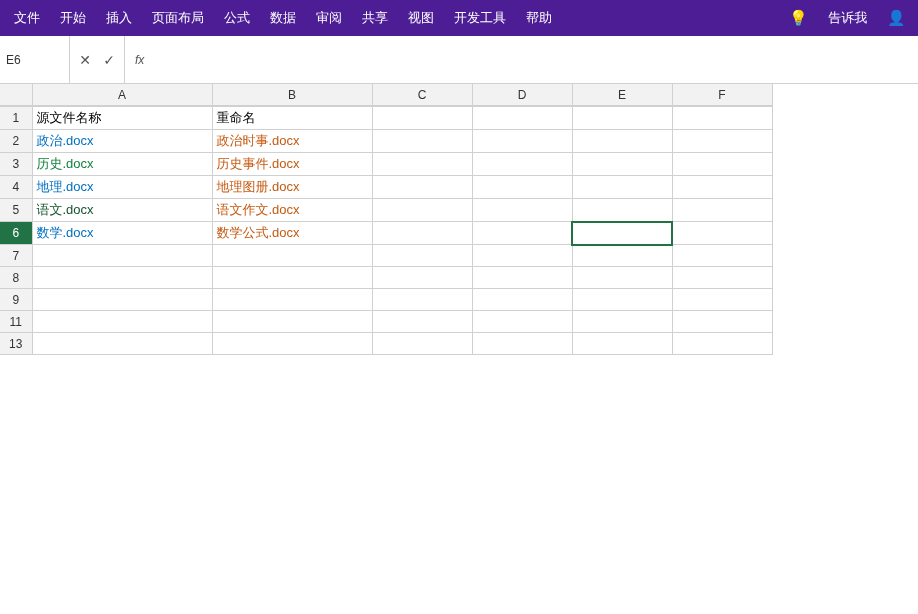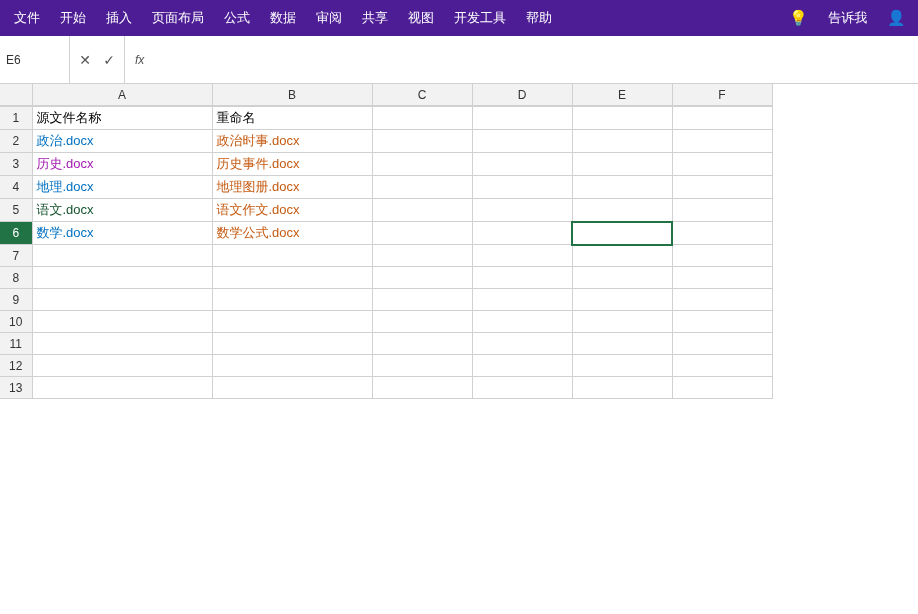--- a/index.html
+++ b/index.html
@@ -215,21 +215,21 @@
           <td class="row-header">2</td>
           <td style="color: rgb(0, 112, 192); margin-left: 36px;">政治.docx</td>
           <td style="color: rgb(197, 90, 17);">政治时事.docx</td>
           <td></td>
           <td></td>
           <td></td>
           <td></td>
         </tr>
         <tr>
           <td class="row-header">3</td>
-          <td style="color: #a21caf;">历史.docx</td>
+          <td style="color: #15803d;">历史.docx</td>
           <td style="color: rgb(197, 90, 17);">历史事件.docx</td>
           <td></td>
           <td></td>
           <td></td>
           <td></td>
         </tr>
         <tr>
           <td class="row-header">4</td>
           <td style="color: rgb(0, 112, 192);">地理.docx</td>
           <td style="color: rgb(197, 90, 17);">地理图册.docx</td>
@@ -277,39 +277,21 @@
         <tr>
           <td class="row-header">9</td>
           <td></td>
           <td></td>
           <td></td>
           <td></td>
           <td></td>
           <td></td>
         </tr>
         <tr>
-          <td class="row-header">10</td>
-          <td></td>
-          <td></td>
-          <td></td>
-          <td></td>
-          <td></td>
-          <td></td>
-        </tr>
-        <tr>
           <td class="row-header">11</td>
-          <td></td>
-          <td></td>
-          <td></td>
-          <td></td>
-          <td></td>
-          <td></td>
-        </tr>
-        <tr>
-          <td class="row-header">12</td>
           <td></td>
           <td></td>
           <td></td>
           <td></td>
           <td></td>
           <td></td>
         </tr>
         <tr>
           <td class="row-header">13</td>
           <td></td>

